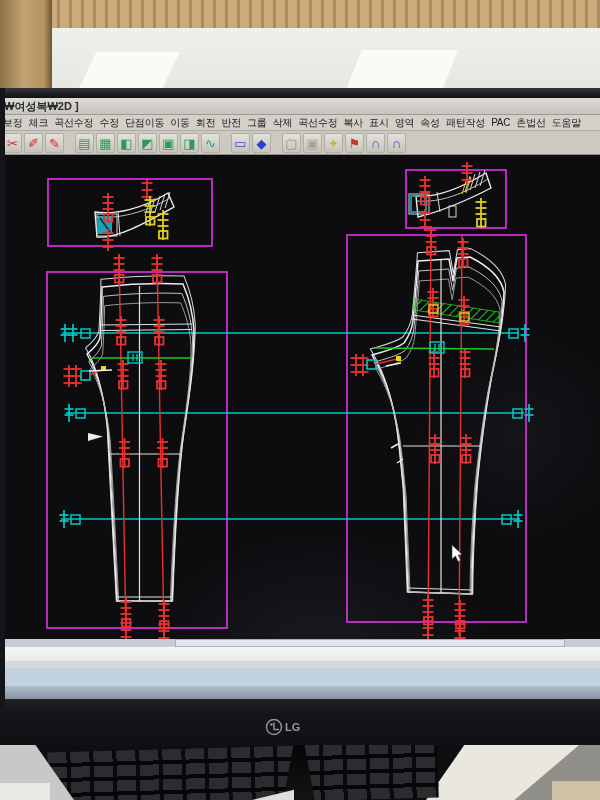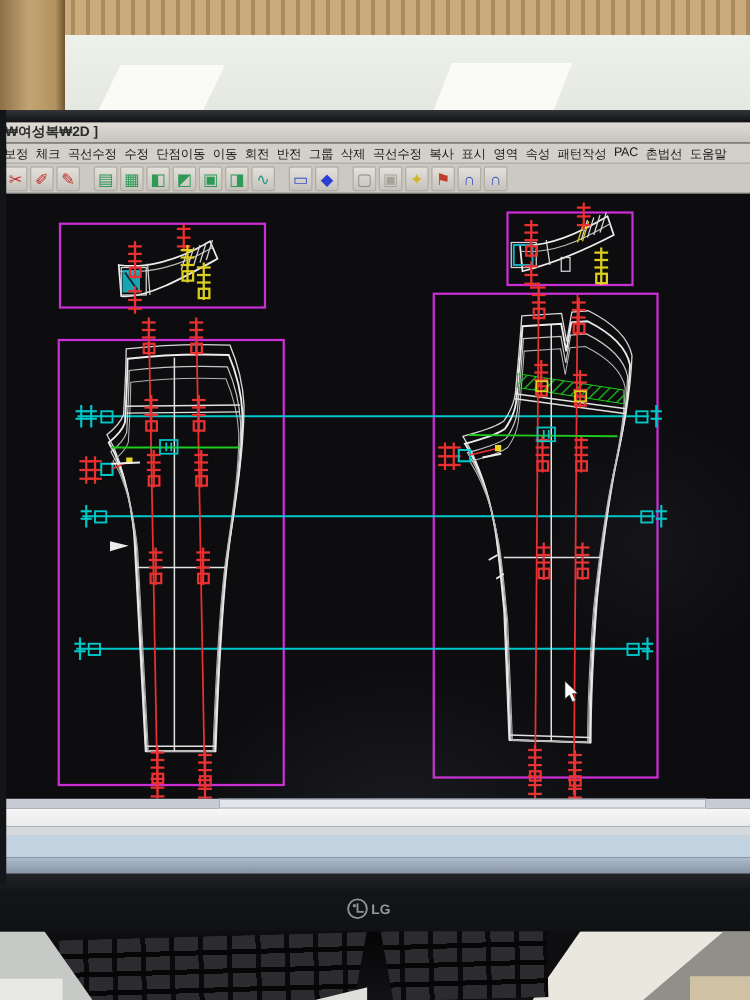--- a/index.html
+++ b/index.html
@@ -20,21 +20,21 @@
     clip-path:polygon(14% 0,100% 0,86% 100%,0 100%);opacity:.95;}
   .pillar{left:0;top:0;width:52px;height:98px;
     background:linear-gradient(90deg,#8d7146,#c2a474 45%,#b3935f 85%,#6e5532);}
 
   
   .bezel-top{left:0;top:88px;width:600px;height:10px;
     background:linear-gradient(#33353a,#101113);}
   .bezel-left{left:0;top:88px;width:5px;height:620px;background:#141518;}
   .bezel-bottom{left:0;top:699px;width:600px;height:46px;
     background:linear-gradient(#222327,#141518 30%,#101114);}
-  .lg-logo{left:276px;top:716px;width:44px;height:22px;}
+  .lg-logo{left:264px;top:716px;width:44px;height:22px;}
 
   
   .titlebar{left:0;top:98px;width:600px;height:17px;
     background:linear-gradient(#dedbd4,#c7c4bd);border-bottom:1px solid #9d9a92;
     color:#2b2b2b;font-size:11px;line-height:16px;padding-left:4px;white-space:nowrap;font-weight:bold;}
   .menubar{left:0;top:115px;width:600px;height:16px;background:#d3d0c9;
     border-bottom:1px solid #aeaba3;display:flex;align-items:center;overflow:hidden;}
   .menu-item{font-size:10px;color:#191919;padding:0 3px;letter-spacing:-0.2px;white-space:nowrap;}
   .toolbar{left:0;top:131px;width:600px;height:24px;background:#ccc9c2;
     border-bottom:1px solid #8f8c85;display:flex;align-items:center;padding:1px 2px;overflow:hidden;}

